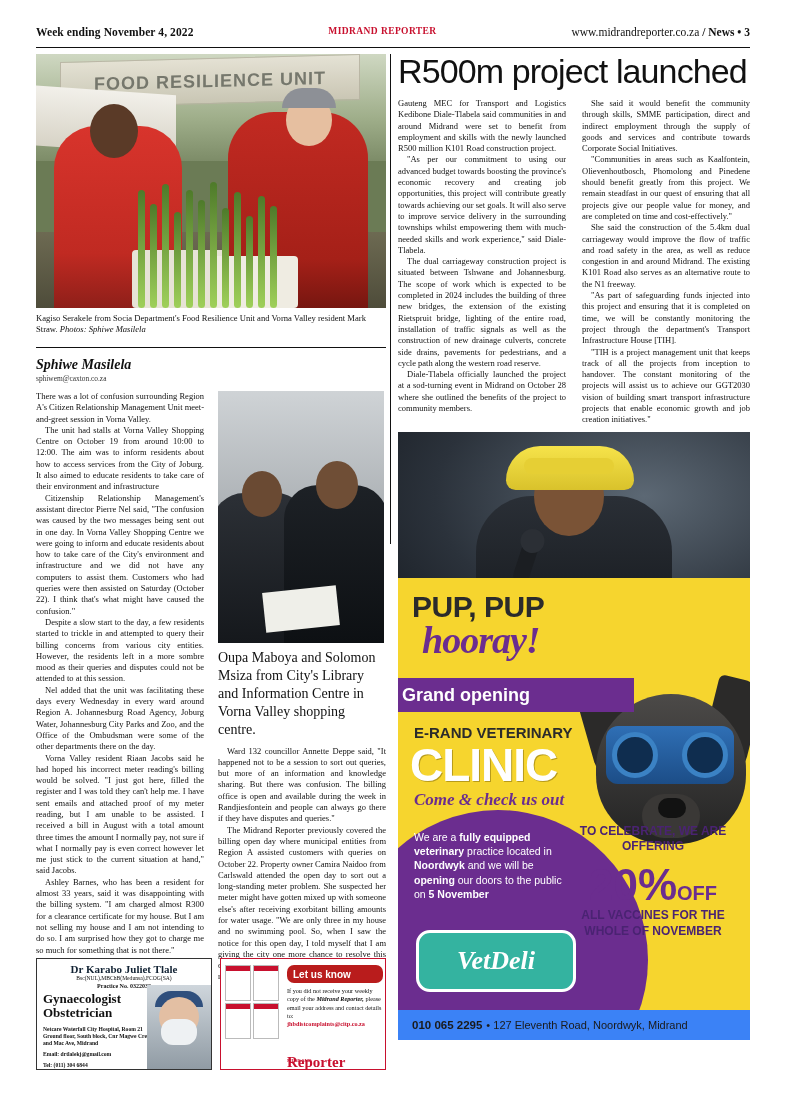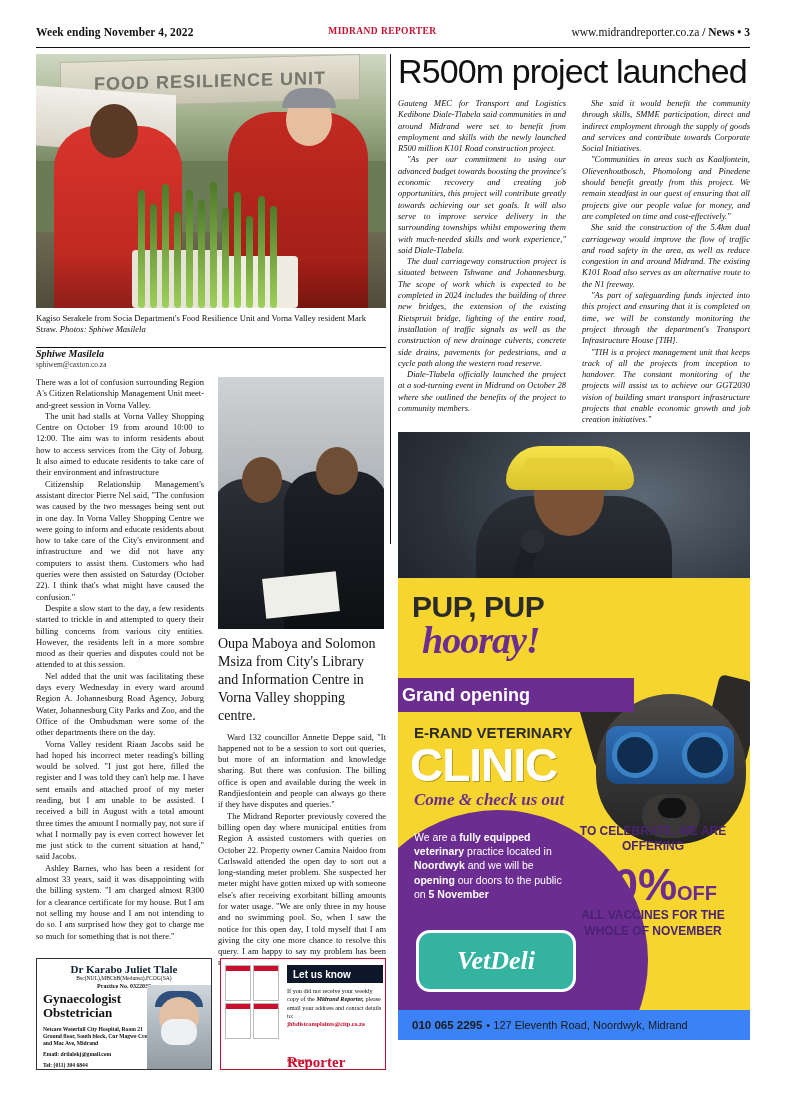--- a/index.html
+++ b/index.html
@@ -107,21 +107,21 @@
     font-family:"Liberation Sans", sans-serif;
     font-weight:normal;
     font-size:25.5px;
     line-height:1.06;
     letter-spacing:-0.5px;
     margin-top:14px;
     color:#111;
   }
   .hr-thin { width:350px; height:1px; background:#111; margin-top:12px; }
 
-  .byline { font-family:"Liberation Serif", serif; font-weight:bold; font-style:italic; font-size:10px; }
+  .byline { font-family:"Liberation Serif", serif; font-weight:bold; font-style:italic; font-size:14px; margin-top:9px; }
   .byline-mail { font-family:"Liberation Serif", serif; font-size:7.4px; color:#333; margin-top:1px; }
 
   .two-col-left {
     margin-top:8px; width:350px;
     column-count:2; column-gap:14px;
   }
   .bodytext p {
     margin:0 0 0 0;
     font-size:8.5px;
     line-height:1.33;
@@ -159,21 +159,21 @@
 
   
   .right-col { position:absolute; left:398px; top:54px; width:352px; }
   .vrule { position:absolute; left:390px; top:54px; width:1px; height:490px; background:#111; }
 
   .headline-right {
     font-family:"Liberation Sans", sans-serif;
     font-size:34px; line-height:1.0; letter-spacing:-0.9px; color:#111;
     margin:0 0 10px 0;
   }
-  .r-cols { column-count:2; column-gap:16px; width:352px;font-style:italic; }
+  .r-cols { column-count:2; column-gap:16px; width:352px; }
   .r-cols p {
     margin:0; font-size:8.5px; line-height:1.33; text-align:justify; text-indent:9px; hyphens:auto;
   }
   .r-cols p.first { text-indent:0; }
 
   .mec-photo {
     width:352px; height:214px; position:relative; overflow:hidden; margin-top:6px;
     background:linear-gradient(180deg,#39434f 0%, #20262e 100%);
   }
   .mec-photo .bgblur { position:absolute; inset:0; background:radial-gradient(ellipse at 70% 30%, #5c6874 0%, #2b323b 60%, #161a20 100%); }
@@ -319,22 +319,22 @@
     position:absolute; display:block; width:26px; height:36px; background:#fff;
     border:1px solid #bbb;
   }
   .ad-letus .mini-papers i:nth-child(1){ left:0; top:0; }
   .ad-letus .mini-papers i:nth-child(2){ left:28px; top:0; }
   .ad-letus .mini-papers i:nth-child(3){ left:0; top:38px; }
   .ad-letus .mini-papers i:nth-child(4){ left:28px; top:38px; }
   .ad-letus .mini-papers i b { display:block; height:5px; background:#c8102e; }
   .ad-letus .lk-bar {
     position:absolute; left:66px; top:6px; width:96px; height:18px;
-    background:#0f172a; color:#fff; font-family:"Liberation Sans", sans-serif;
-    font-weight:bold; font-size:10px; display:flex; align-items:center; padding-left:6px;
+    background:#b91c1c; color:#fff; font-family:"Liberation Sans", sans-serif;
+    font-weight:bold; font-size:10px; display:flex; align-items:center; padding-left:6px;border-radius:7px;
   }
   .ad-letus .lk-body {
     position:absolute; left:66px; top:28px; width:96px;
     font-size:6.2px; line-height:1.35; color:#111;
   }
   .ad-letus .lk-body b { font-style:italic; }
   .ad-letus .lk-mail { color:#c8102e; font-weight:bold; }
   .ad-letus .logo-mid {
     position:absolute; left:66px; bottom:6px; font-size:5px; color:#c8102e; font-weight:bold;
   }

